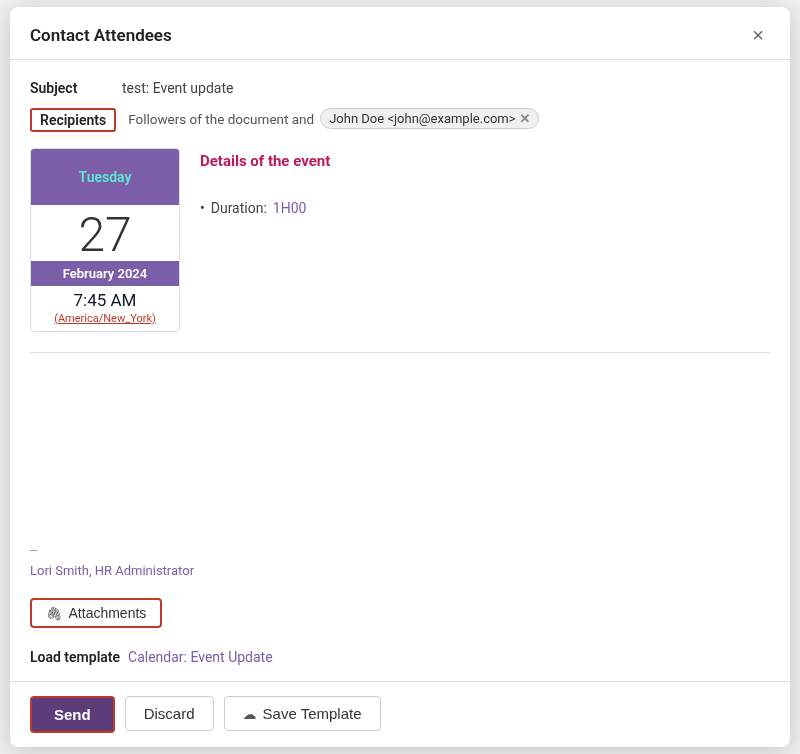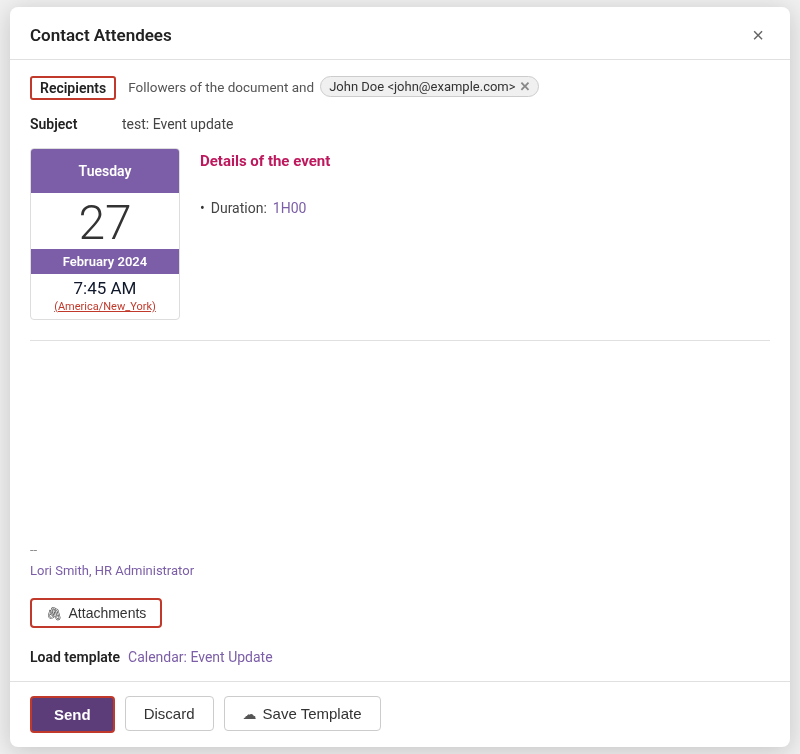--- a/index.html
+++ b/index.html
@@ -112,25 +112,25 @@
     }
     .calendar-card {
       width: 150px;
       border: 1px solid #ddd;
       border-radius: 4px;
       overflow: hidden;
       flex-shrink: 0;
     }
     .cal-header {
       background: #7b5ea7;
-      color: #ffffff;
-      text-align: center;
-      font-size: 14px;
-      font-weight: 600;
-      padding: 14px 0;
+      color: #5eead4;
+      text-align: center;
+      font-size: 14px;
+      font-weight: 600;
+      padding: 20px 0;
     }
     .cal-day {
       text-align: center;
       font-size: 48px;
       font-weight: 300;
       color: #333;
       padding: 6px 0 2px 0;
       line-height: 1;
     }
     .cal-month {
@@ -290,37 +290,37 @@
 <body>
 
 <div class="dialog">
 
   <div class="dialog-header">
     <span class="dialog-title">Contact Attendees</span>
     <button class="close-btn">×</button>
   </div>
 
   <div class="dialog-body">
+
+    <div class="field-row">
+      <span class="field-label">Subject</span>
+      <span class="subject-value">test: Event update</span>
+    </div>
 
     <div class="field-row">
       <span class="recipients-label">Recipients</span>
       <div class="recipients-content">
         <span class="recipients-text">Followers of the document and</span>
         <div class="recipient-tag">
           <span>John Doe &lt;john@example.com&gt;</span>
           <span class="remove">✕</span>
         </div>
       </div>
     </div>
 
-    <div class="field-row">
-      <span class="field-label">Subject</span>
-      <span class="subject-value">test: Event update</span>
-    </div>
-
     <div class="event-section">
 
       <div class="calendar-card">
         <div class="cal-header">Tuesday</div>
         <div class="cal-day">27</div>
         <div class="cal-month">February 2024</div>
         <div class="cal-time">7:45 AM</div>
         <div class="cal-tz">(America/New_York)</div>
       </div>
 

